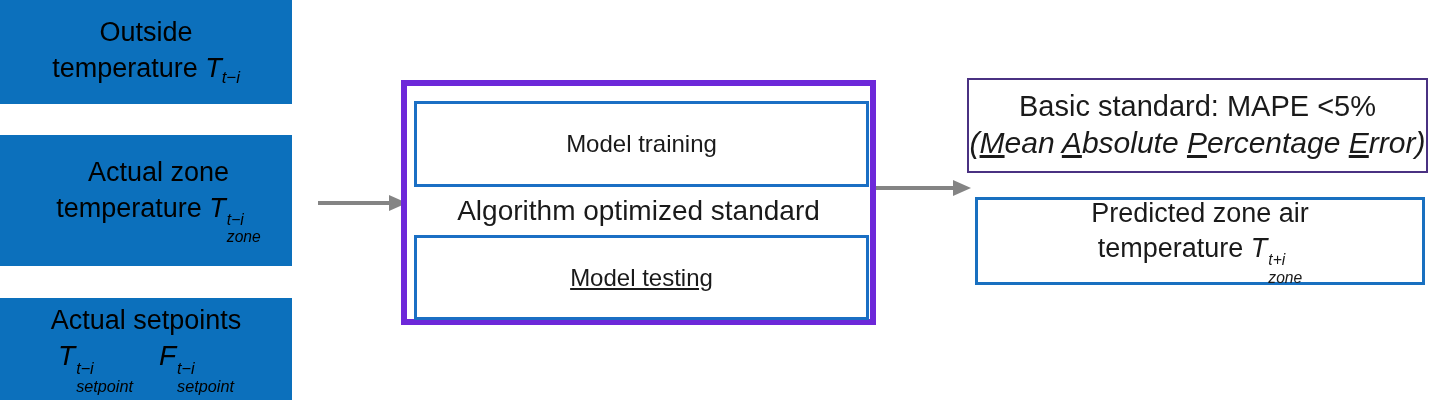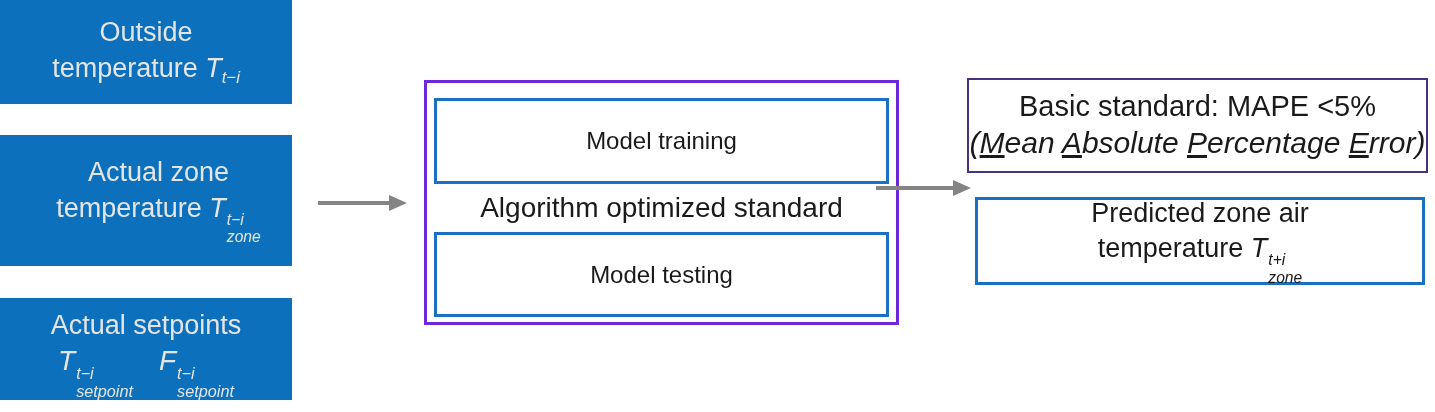--- a/index.html
+++ b/index.html
@@ -13,32 +13,32 @@
     background: #ffffff;
     overflow: hidden;
   }
 
   
   .input-box {
     position: absolute;
     left: 0;
     width: 292px;
     background: #0c70bc;
-    color: #e5e5e5;
+    color: #000000;
     display: flex;
     flex-direction: column;
     align-items: center;
     justify-content: center;
     text-align: center;
     font-size: 27px;
     line-height: 1.32;
   }
   .input-box-1 { top: 0;   height: 104px; }
   .input-box-2 { top: 135px; height: 131px; padding-left: 25px; }
-  .input-box-3 { top: 298px; height: 102px; justify-content: flex-end; }
+  .input-box-3 { top: 298px; height: 102px; }
 
   
   .math {
     font-family: Liberation Sans, sans-serif;
     font-style: italic;
     white-space: nowrap;
   }
   .mstack {
     display: inline-flex;
     flex-direction: column;
@@ -50,38 +50,38 @@
   }
   .msub-only {
     font-size: 0.62em;
     vertical-align: -0.35em;
   }
   .math-row { display: flex; gap: 26px; justify-content: center; font-size: 28px; }
 
   
   .center-box {
     position: absolute;
-    left: 424px; top: 80px;
+    left: 401px; top: 80px;
     width: 475px; height: 245px;
-    border: 3px solid #6d28d9;
+    border: 6px solid #6d28d9;
     background: #ffffff;
   }
   .inner-box {
     position: absolute;
     left: 7px;
     width: 455px;
     border: 3px solid #1b6fc4;
     background: #ffffff;
     display: flex;
     align-items: center;
     justify-content: center;
     font-size: 24px;
   }
   .inner-box-top { top: 15px; height: 86px; }
-  .inner-box-bottom { top: 149px; height: 85px; }
+  .inner-box-bottom { top: 149px; height: 85px; text-decoration: underline; }
   .center-label {
     position: absolute;
     left: 0; top: 103px;
     width: 100%; height: 44px;
     display: flex;
     align-items: center;
     justify-content: center;
     font-size: 28px;
   }
 

